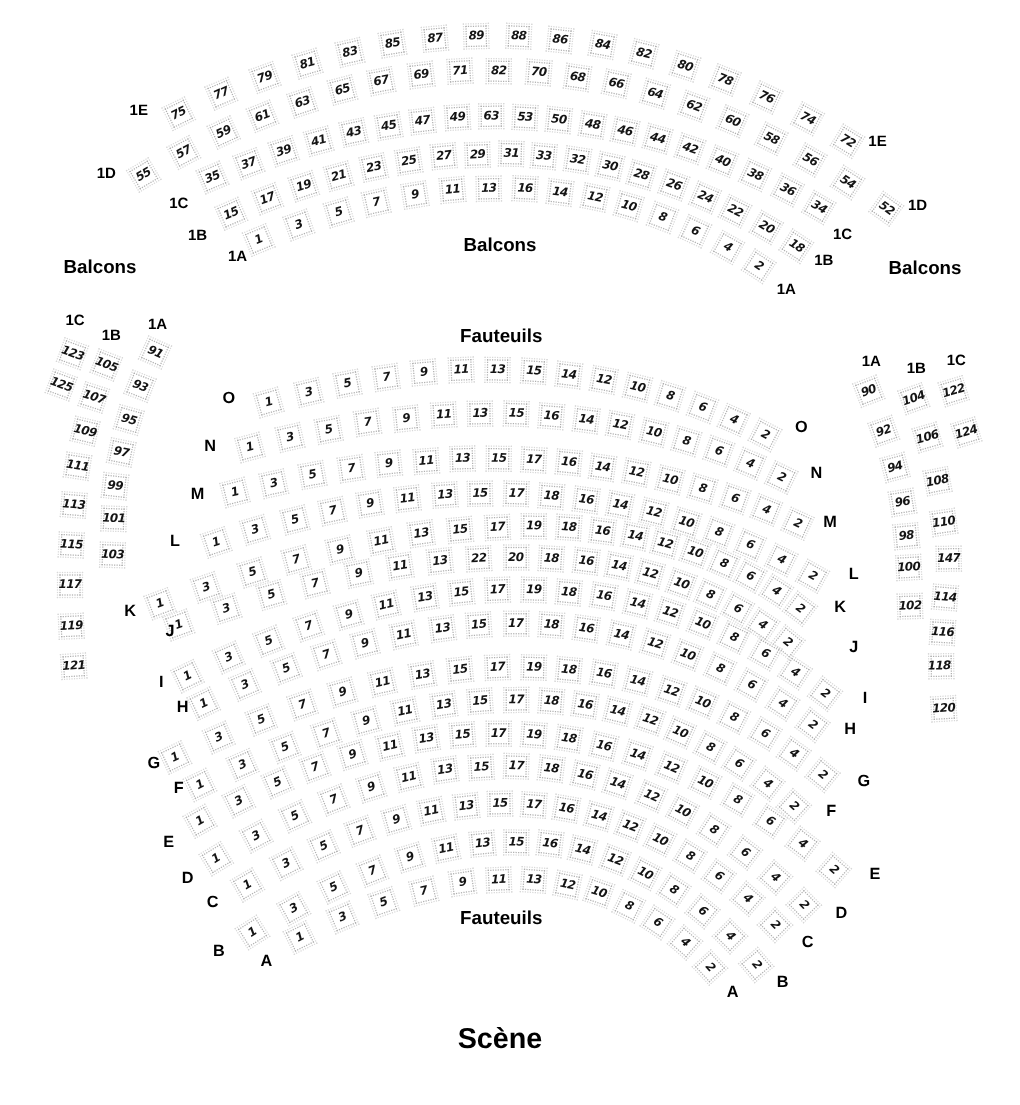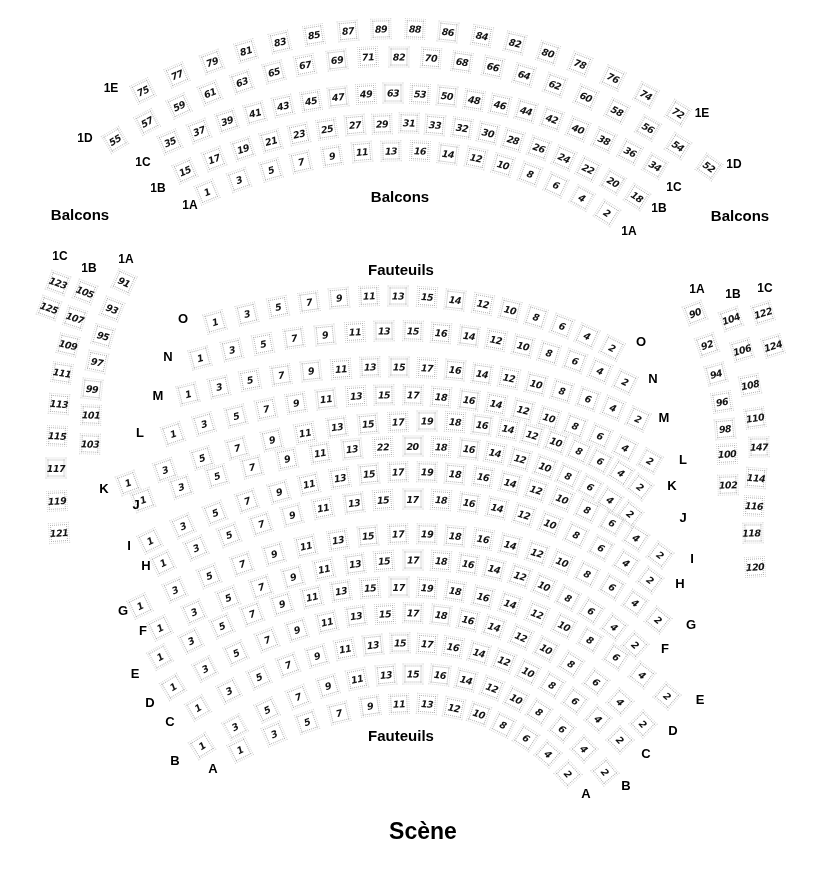--- a/index.html
+++ b/index.html
@@ -1229,14 +1229,14 @@
       <div class="lbl lbl-row" style="left: 626px; top: 785px;">B</div>
       <div class="lbl lbl-row" style="left: 213px; top: 768px;">A</div>
       <div class="lbl lbl-row" style="left: 586px; top: 793px;">A</div>
       <div class="lbl lbl-side" style="left: 60px; top: 256px;">1C</div>
       <div class="lbl lbl-side" style="left: 89px; top: 268px;">1B</div>
       <div class="lbl lbl-side" style="left: 126px; top: 259px;">1A</div>
       <div class="lbl lbl-side" style="left: 697px; top: 289px;">1A</div>
       <div class="lbl lbl-side" style="left: 733px; top: 294px;">1B</div>
       <div class="lbl lbl-side" style="left: 765px; top: 288px;">1C</div>
     </div>
-  <div class="lbl lbl-stage" style="left: 423px; top: 831px;">Scène</div>
+  <div class="lbl lbl-stage" style="left: 400px; top: 831px;">Scène</div>
 </div>
 
 </body></html>

